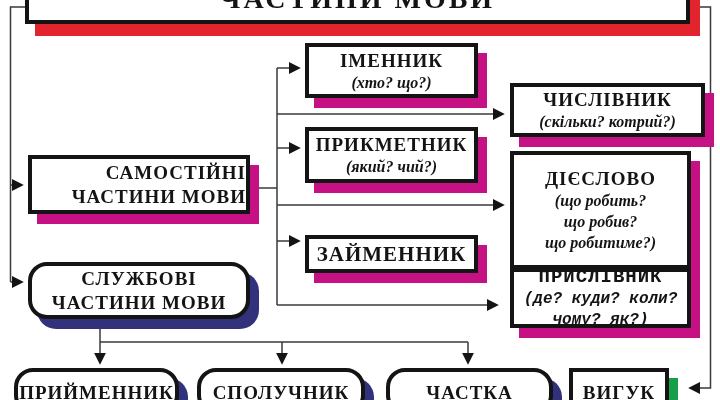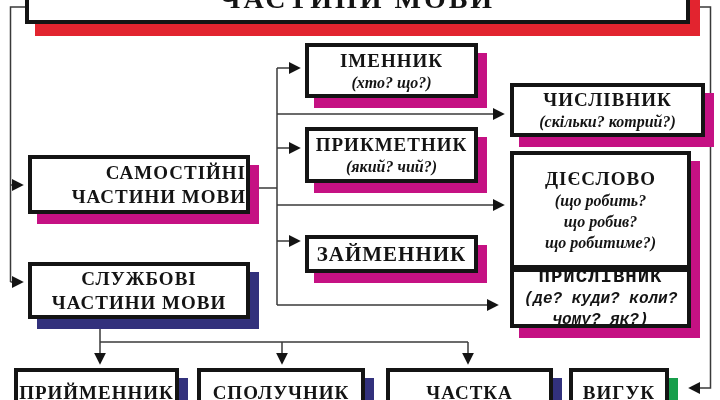--- a/index.html
+++ b/index.html
@@ -24,21 +24,21 @@
     border: 4px solid #141414;
     z-index: 2;
     display: flex;
     flex-direction: column;
     align-items: center;
     justify-content: center;
     text-align: center;
   }
   .shadow-red     { box-shadow: 10px 12px 0 #e2242f; }
   .shadow-magenta { box-shadow: 9px 10px 0 #c51183; }
-  .shadow-navy    { box-shadow: 9px 10px 0 #32317c; }
+  .shadow-navy    { box-shadow: 9px 10px 0 #32317c; border-radius: 19px; }
   .shadow-green   { box-shadow: 9px 10px 0 #179e4b; }
   .label {
     font-weight: bold;
     font-size: 19px;
     line-height: 23px;
     letter-spacing: 1px;
     white-space: nowrap;
   }
   .questions {
     font-style: italic;

